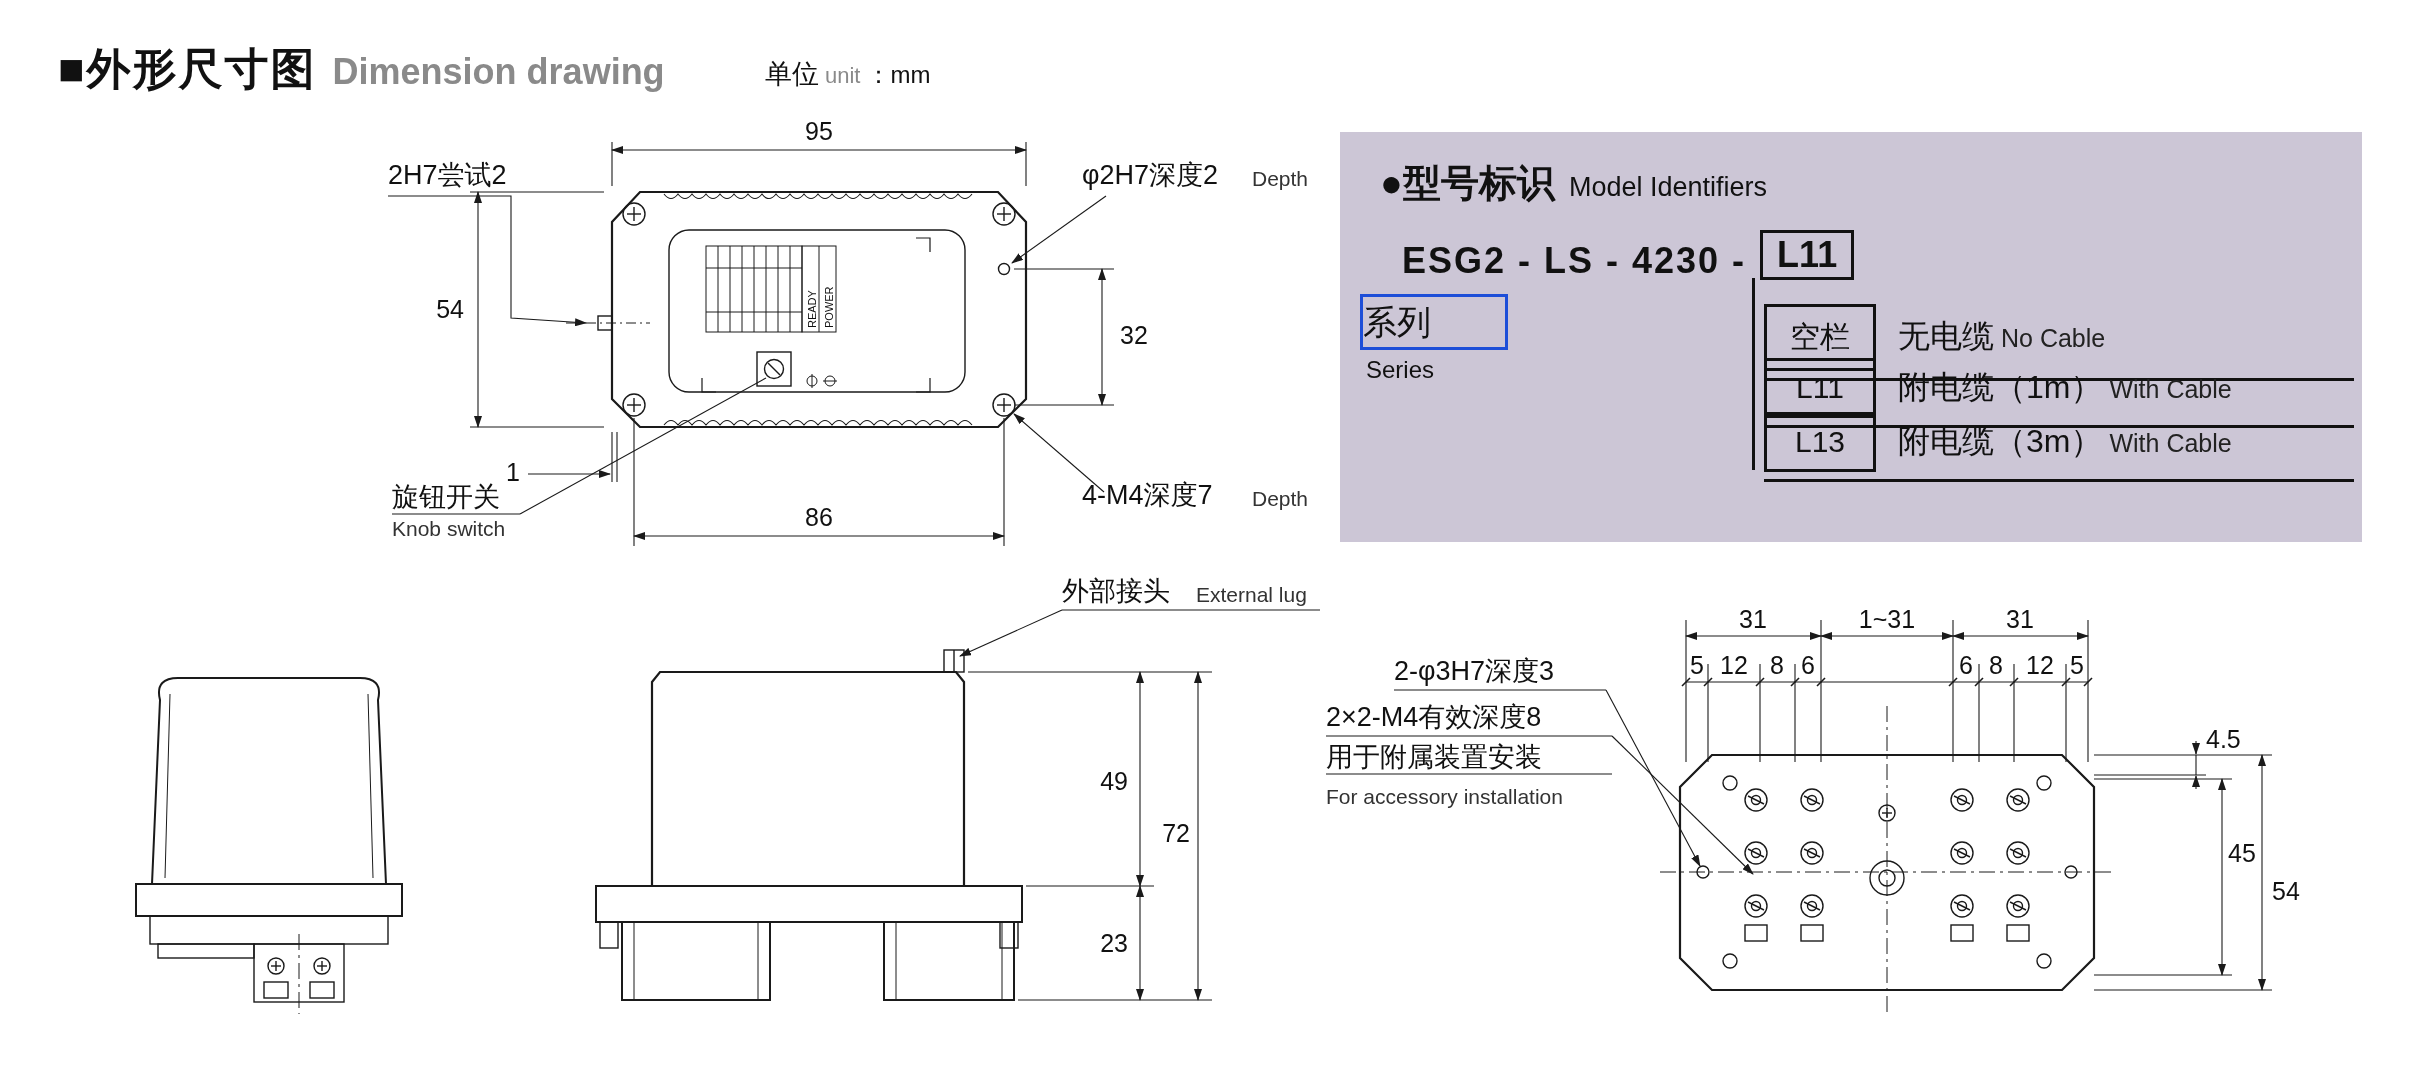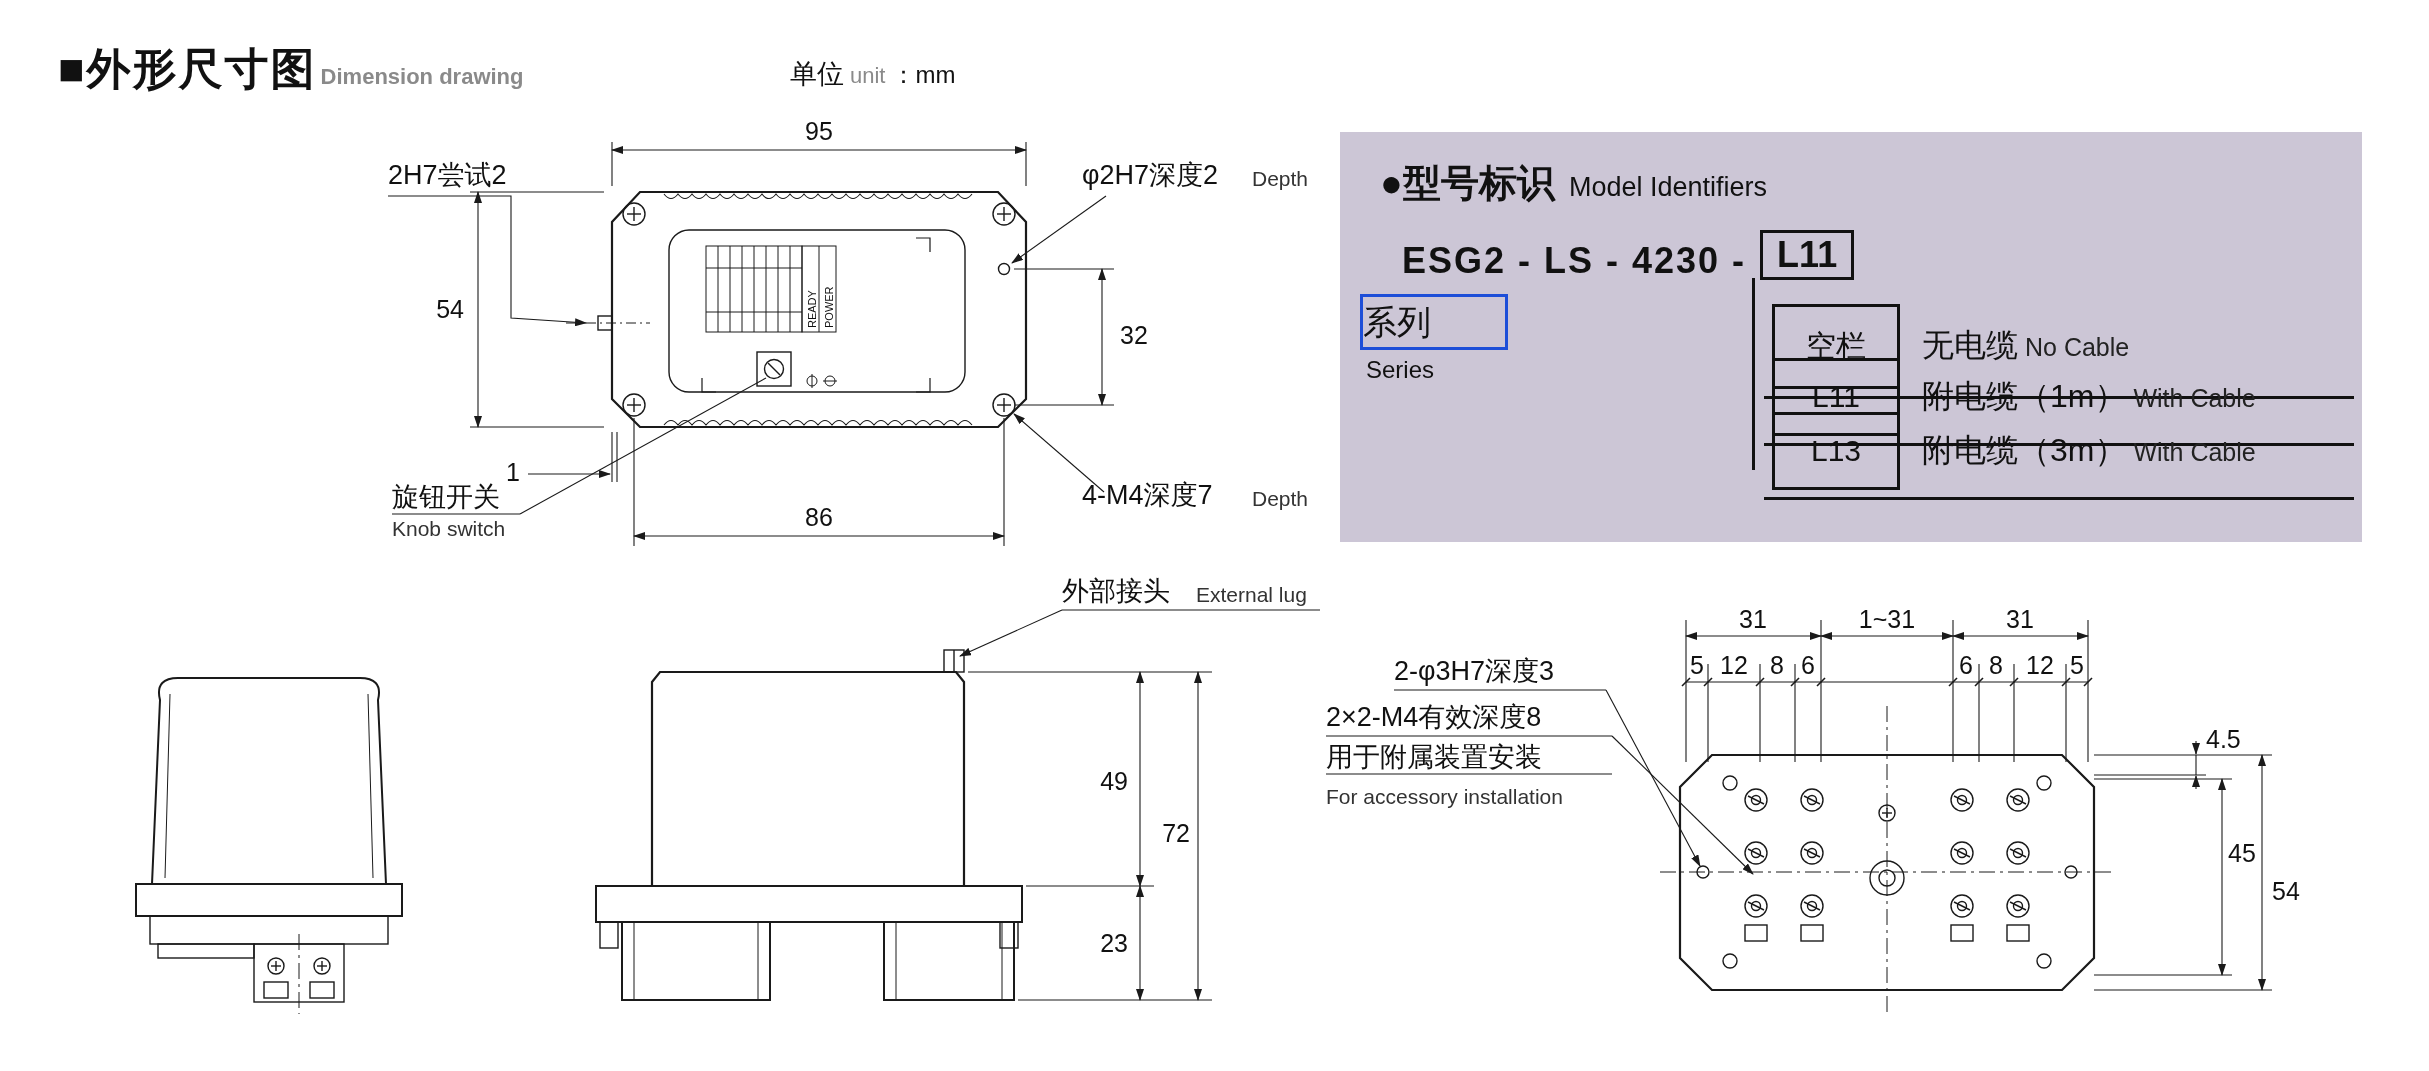--- a/index.html
+++ b/index.html
@@ -3,22 +3,22 @@
 <meta charset="utf-8">
 <style>
   * { margin:0; padding:0; box-sizing:border-box; }
   html,body { background:#ffffff; }
   body { font-family:"Liberation Sans","DejaVu Sans",sans-serif; color:#111; }
   .page { position:relative; width:2429px; height:1071px; background:#fff; overflow:hidden; }
 
   
   .hdr { position:absolute; left:58px; top:40px; display:flex; align-items:baseline; }
   .hdr .t-zh { font-size:44px; font-weight:bold; color:#111; letter-spacing:2px; }
-  .hdr .t-en { font-size:22px; font-weight:bold; color:#8a8a8a; margin-left:4px; }
-  .unit { position:absolute; left:790px; top:56px; display:flex; align-items:baseline; }
+  .hdr .t-en { font-size:36px; font-weight:bold; color:#8a8a8a; margin-left:16px; }
+  .unit { position:absolute; left:765px; top:56px; display:flex; align-items:baseline; }
   .unit .u-zh { font-size:27px; color:#111; }
   .unit .u-en { font-size:22px; color:#8a8a8a; margin:0 6px; }
   .unit .u-rest { font-size:24px; color:#111; }
 
   
   svg.draw { position:absolute; left:0; top:0; }
   svg text { font-family:"Liberation Sans","DejaVu Sans",sans-serif; fill:#111; stroke:none; }
   svg text.dim { font-size:25px; }
   svg text.lbl { font-size:27px; }
   svg text.en  { font-size:21px; fill:#333; }
@@ -32,22 +32,22 @@
   .panel .model-line { position:absolute; left:62px; top:96px; display:flex; align-items:center; }
   .panel .model-prefix { font-size:36px; font-weight:bold; letter-spacing:2px; color:#111;margin-top:12px; }
   .panel .model-suffix-box { font-size:36px; font-weight:bold; color:#111; border:3px solid #111;
                              padding:1px 14px; margin-left:14px; background:transparent; }
   .panel .series-box { position:absolute; left:20px; top:162px; width:148px; height:56px;
                        border:3px solid #1d4ed8; font-size:34px; color:#111; text-align:left; line-height:50px; }
   .panel .series-en { position:absolute; left:26px; top:224px; font-size:24px; color:#111; }
   .panel .vline { position:absolute; left:412px; top:146px; width:3px; height:192px; background:#111; }
   .panel .mrow { position:absolute; left:424px; width:590px; display:flex; align-items:baseline;
                  border-bottom:3px solid #111; padding-bottom:7px; }
-  .panel .code-box { display:inline-block; width:128px; border:3px solid #111; text-align:center;
-                     font-size:30px; color:#111; padding:19px 0; flex:0 0 auto;margin-left:8px; }
+  .panel .code-box { display:inline-block; width:112px; border:3px solid #111; text-align:center;
+                     font-size:30px; color:#111; padding:10px 0; flex:0 0 auto; }
   .panel .desc-zh { font-size:32px; font-weight:normal; color:#111; margin-left:22px; white-space:nowrap; }
   .panel .desc-en { font-size:25px; color:#222; margin-left:7px; white-space:nowrap; }
   .panel .mrow.r0 { top:172px; }
   .panel .mrow.r1 { top:226px; }
   .panel .mrow.r2 { top:280px; }
 </style>
 </head>
 <body>
 
 <div class="page">

